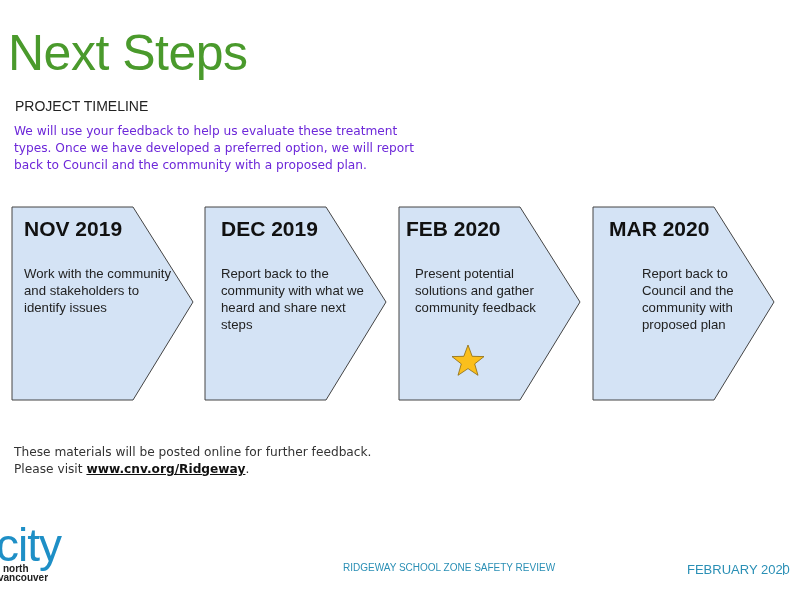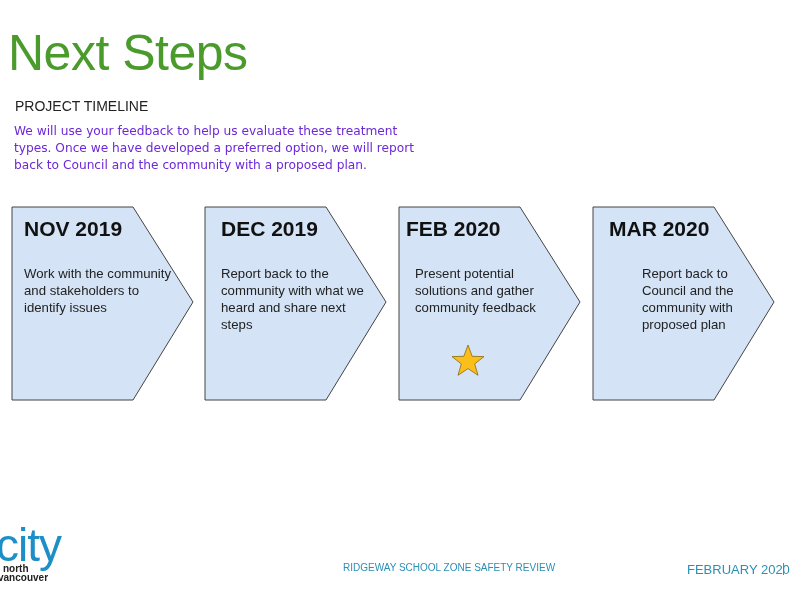--- a/index.html
+++ b/index.html
@@ -51,20 +51,22 @@
     <div class="step-date" style="left:406px;top:217px;">FEB 2020</div>
     <div class="step-desc" style="left:415px;top:265px;width:135px;">Present potential solutions and gather community feedback</div>
   </div>
   <div class="step">
     <div class="step-date" style="left:609px;top:217px;">MAR 2020</div>
     <div class="step-desc" style="left:594px;top:265px;width:105px;margin-left:48px;">Report back to Council and the community with proposed plan</div>
   </div>
 </div>
 
 <div class="abs cta">
+  <div>These materials will be posted online for further feedback.</div>
+  <div><span>Please visit </span><a>www.cnv.org/Ridgeway</a><span>.</span></div>
 </div>
 
 <div class="abs logo">
   <div class="logo-city">city</div>
   <div class="logo-north">north</div>
   <div class="logo-vancouver">vancouver</div>
 </div>
 
 <div class="abs footer-title">RIDGEWAY SCHOOL ZONE SAFETY REVIEW</div>
 <div class="abs footer-date">FEBRUARY 2020</div>

